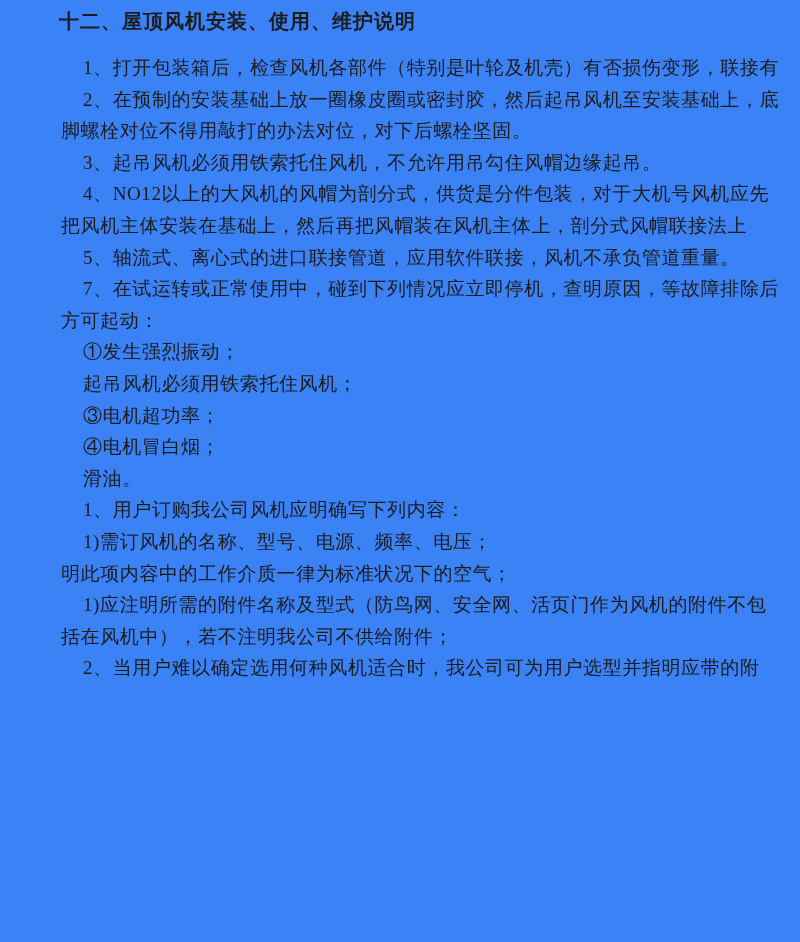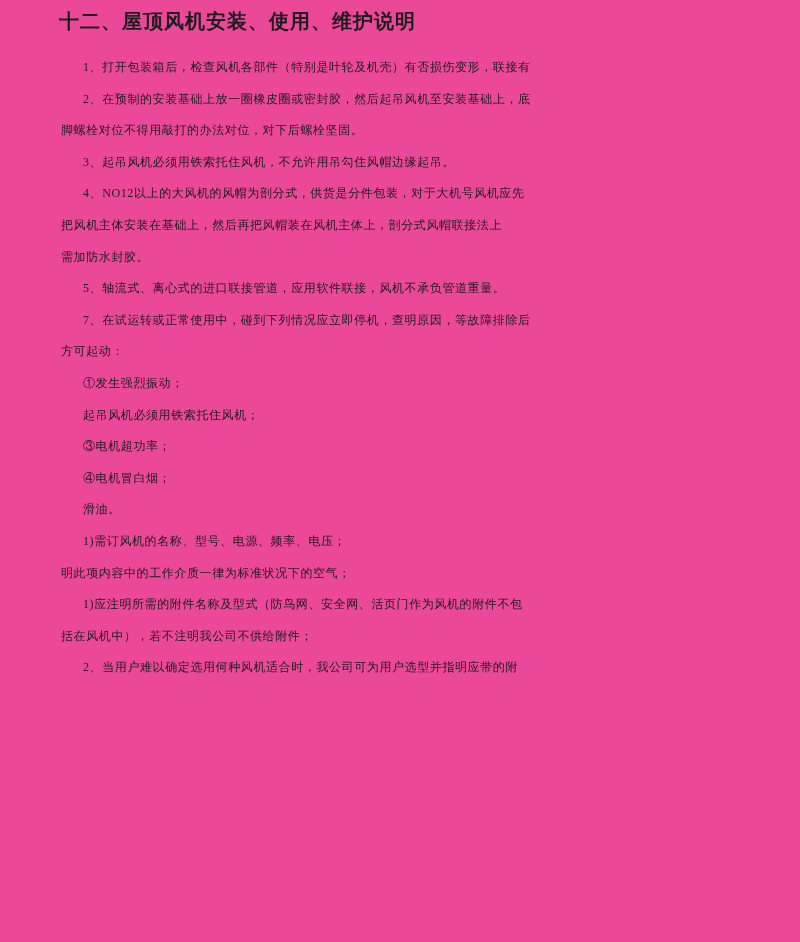--- a/index.html
+++ b/index.html
@@ -6,39 +6,39 @@
     margin: 0;
     padding: 0;
     background: #ffffff;
   }
   .page {
     position: relative;
     width: 800px;
     height: 942px;
     box-sizing: border-box;
     padding: 8px 50px 0 61px;
-    background: #ec4899;
+    background: #3b82f6;
     color: #1c1c1c;
     font-family: "Liberation Serif", "DejaVu Serif", serif;
     overflow: hidden;
   }
   .section-heading {
     font-size: 20px;
     font-weight: bold;
     line-height: 26px;
     letter-spacing: 1px;
     margin: 0 0 18px -2px;
     white-space: nowrap;
   }
   .section-heading.second {
     margin-top: 26px;
     margin-bottom: 16px;
   }
   .line {
-    font-size: 12px;
+    font-size: 19px;
     height: 31.6px;
     line-height: 31.6px;
     letter-spacing: 0.6px;
     white-space: nowrap;
   }
   .ind {
     padding-left: 22px;
   }
 </style>
 </head>
@@ -47,30 +47,30 @@
 <div class="page">
 
   <div class="section-heading">十二、屋顶风机安装、使用、维护说明</div>
 
   <div class="line ind">1、打开包装箱后，检查风机各部件（特别是叶轮及机壳）有否损伤变形，联接有</div>
   <div class="line ind">2、在预制的安装基础上放一圈橡皮圈或密封胶，然后起吊风机至安装基础上，底</div>
   <div class="line">脚螺栓对位不得用敲打的办法对位，对下后螺栓坚固。</div>
   <div class="line ind">3、起吊风机必须用铁索托住风机，不允许用吊勾住风帽边缘起吊。</div>
   <div class="line ind">4、NO12以上的大风机的风帽为剖分式，供货是分件包装，对于大机号风机应先</div>
   <div class="line">把风机主体安装在基础上，然后再把风帽装在风机主体上，剖分式风帽联接法上</div>
-  <div class="line">需加防水封胶。</div>
   <div class="line ind">5、轴流式、离心式的进口联接管道，应用软件联接，风机不承负管道重量。</div>
   <div class="line ind">7、在试运转或正常使用中，碰到下列情况应立即停机，查明原因，等故障排除后</div>
   <div class="line">方可起动：</div>
   <div class="line ind">①发生强烈振动；</div>
   <div class="line ind">起吊风机必须用铁索托住风机；</div>
   <div class="line ind">③电机超功率；</div>
   <div class="line ind">④电机冒白烟；</div>
   <div class="line ind">滑油。</div>
 
 
+  <div class="line ind">1、用户订购我公司风机应明确写下列内容：</div>
   <div class="line ind">1)需订风机的名称、型号、电源、频率、电压；</div>
   <div class="line">明此项内容中的工作介质一律为标准状况下的空气；</div>
   <div class="line ind">1)应注明所需的附件名称及型式（防鸟网、安全网、活页门作为风机的附件不包</div>
   <div class="line">括在风机中），若不注明我公司不供给附件；</div>
   <div class="line ind">2、当用户难以确定选用何种风机适合时，我公司可为用户选型并指明应带的附</div>
 
 </div>
 
 </body></html>

